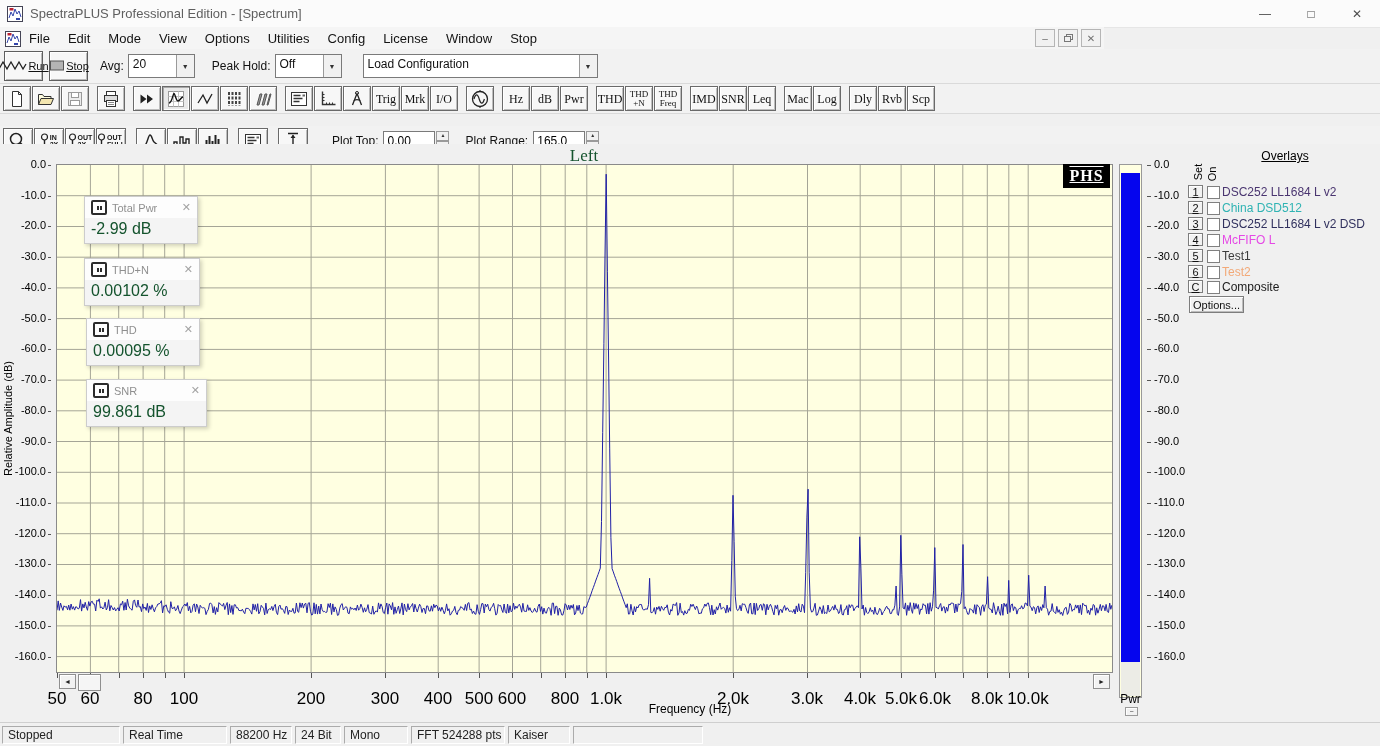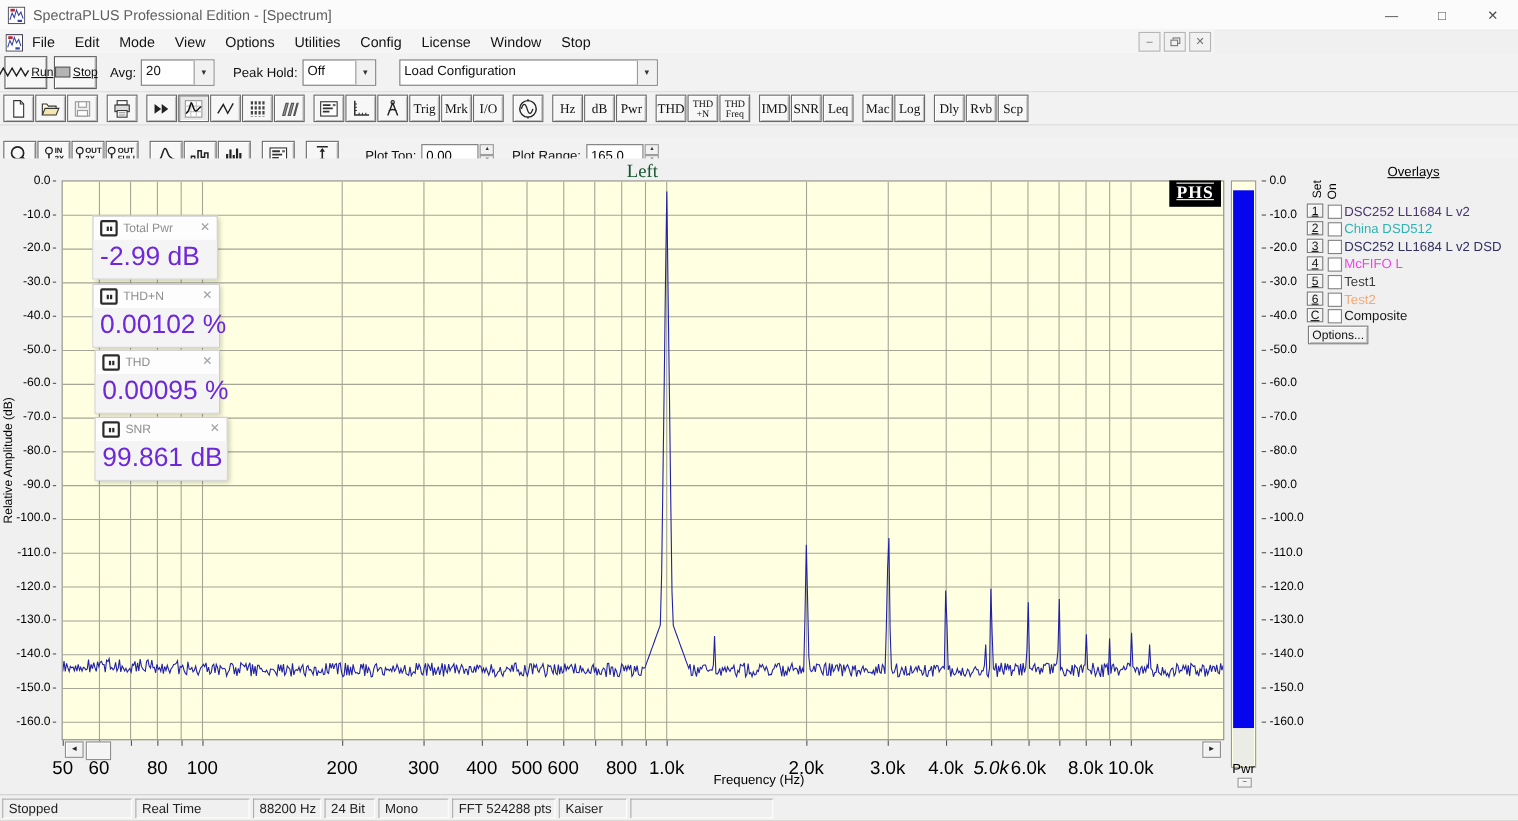--- a/index.html
+++ b/index.html
@@ -75,21 +75,21 @@
        display:flex;align-items:center;justify-content:center;font-family:"Liberation Serif",serif;
        font-weight:bold;font-size:16px;letter-spacing:1px;text-decoration:underline overline;}
   
   .mpanel{position:absolute;background:#fdfdfd;border:1px solid #cccccc;box-shadow:2px 2px 4px rgba(0,0,0,.18);}
   .mhead{height:21px;display:flex;align-items:center;padding:0 6px;gap:5px;}
   .micon{width:12px;height:11px;border:2px solid #2b2b2b;border-radius:2px;display:flex;
          align-items:center;justify-content:center;gap:1px;}
   .micon i{display:block;width:2px;height:4px;background:#2b2b2b;}
   .mtitle{flex:1;font-size:11px;color:#8f8f8f;white-space:nowrap;}
   .mx{color:#a3a3a3;font-size:11px;line-height:11px;}
-  .mval{background:#f4f4f4;font-size:24px;color:#6d28d9;padding:2px 6px 5px;white-space:nowrap;}
+  .mval{background:#f4f4f4;font-size:16px;color:#14532d;padding:2px 6px 5px;white-space:nowrap;}
   
   .pwrframe{position:absolute;left:1119px;top:20px;width:21px;height:532px;border:1px solid #999;
             background:#ffffe1;}
   .pwrbar{position:absolute;left:1px;top:8px;width:19px;height:489px;}
   .pwrrest{position:absolute;left:1px;top:497px;width:19px;height:34px;background:#ededе8;background:#ecece6;}
   .pwrlabel{position:absolute;left:1119px;top:548px;width:23px;text-align:center;font-size:12px;color:#000;}
   .pwrmini{position:absolute;left:1125px;top:563px;width:13px;height:9px;background:#f2f2f2;
            border:1px solid #9a9a9a;box-shadow:inset 1px 1px 0 #fff;font-size:7px;line-height:6px;
            color:#333;text-align:center;padding:0;}
   
@@ -540,21 +540,21 @@
         <div class="xlab" style="left: 311px;">200</div>
         <div class="xlab" style="left: 385px;">300</div>
         <div class="xlab" style="left: 438px;">400</div>
         <div class="xlab" style="left: 479px;">500</div>
         <div class="xlab" style="left: 512px;">600</div>
         <div class="xlab" style="left: 565px;">800</div>
         <div class="xlab" style="left: 606px;">1.0k</div>
         <div class="xlab" style="left: 733px;">2.0k</div>
         <div class="xlab" style="left: 807px;">3.0k</div>
         <div class="xlab" style="left: 860px;">4.0k</div>
-        <div class="xlab" style="left: 901px; font-style: italic;">5.0k</div>
+        <div class="xlab" style="left: 901px;">5.0k</div>
         <div class="xlab" style="left: 935px;">6.0k</div>
         <div class="xlab" style="left: 987px;">8.0k</div>
         <div class="xlab" style="left: 1028px;">10.0k</div>
       </div>
     <div class="xaxis-title">Frequency (Hz)</div>
 
     <button class="scrollbtn" style="left:59px">◄</button>
     <div class="scrollthumb"></div>
     <button class="scrollbtn" style="left:1093px">►</button>
 

